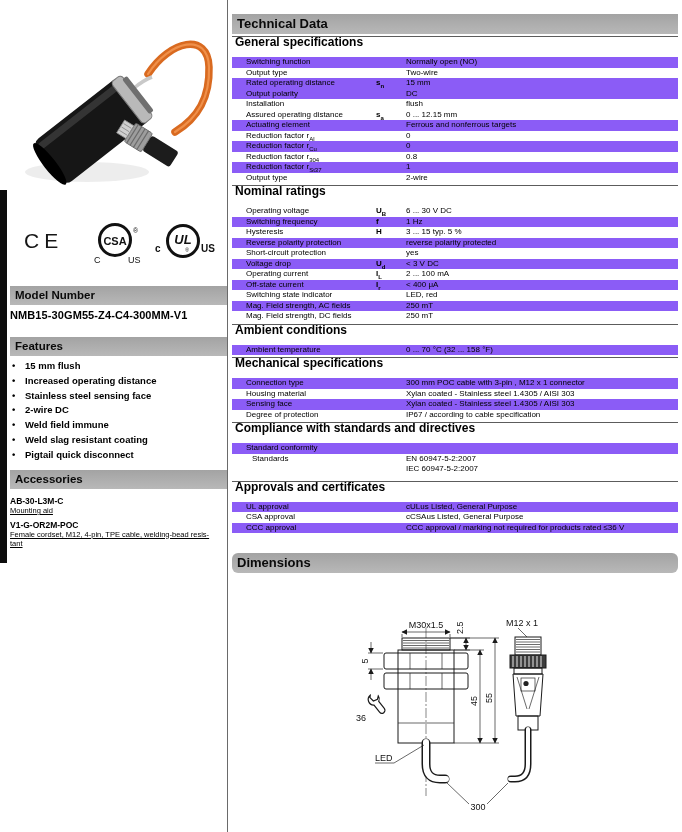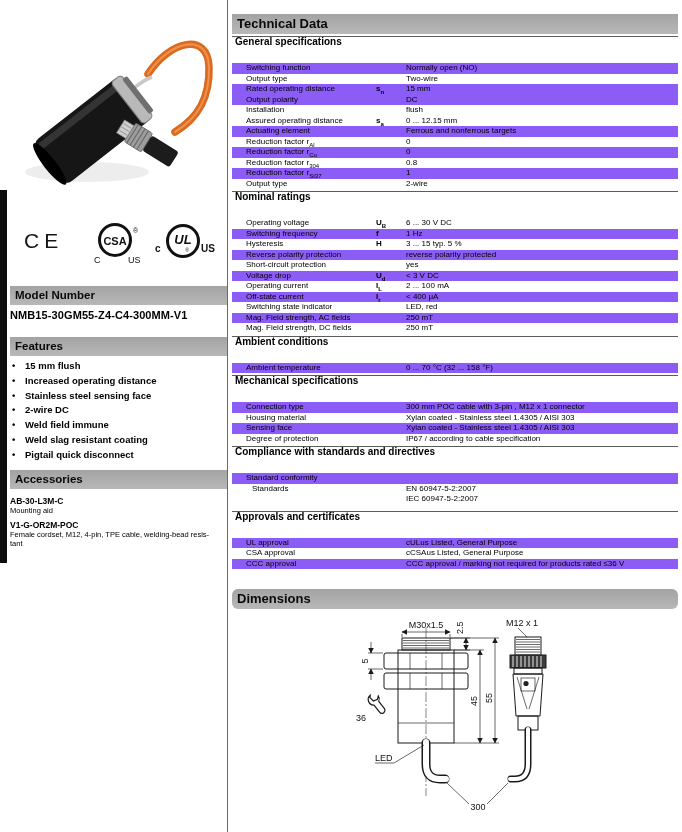--- a/index.html
+++ b/index.html
@@ -20,27 +20,27 @@
   .ul-mark{position:absolute;left:144px;top:2px;}
 
   .gray-bar{background:linear-gradient(#a3a3a3,#b8b8b8);font-weight:bold;color:#0a0a0a;}
   .left-bar{position:absolute;left:0;width:217px;height:19px;line-height:19px;font-size:11.5px;padding-left:5px;box-sizing:border-box;}
   .model-text{position:absolute;left:0;top:309px;font-size:11px;font-weight:bold;letter-spacing:0.1px;}
   .features-list{position:absolute;left:0;top:359px;width:217px;}
   .feature-item{display:flex;font-size:9.5px;font-weight:bold;line-height:14.8px;}
   .feature-item .dot{width:13px;flex:none;padding-left:2px;}
   .acc-block{position:absolute;left:0;top:492px;width:214px;}
   .acc-code{font-size:8.5px;font-weight:bold;line-height:10px;margin-top:4px;}
-  .acc-desc{font-size:7.5px;line-height:9.5px;}
+  .acc-desc{font-size:7.5px;line-height:9.5px;text-decoration:underline;}
 
   
   .right-col{position:absolute;left:232px;top:0;width:446px;}
   .tech-bar{margin-top:14px;height:20px;line-height:20px;font-size:13px;padding-left:5px;box-sizing:border-box;}
   .dim-bar{margin-top:20px;height:20px;line-height:20px;font-size:13px;padding-left:5px;box-sizing:border-box;border-radius:6px;}
-  .section-header{margin-top:2px;height:27px;line-height:10px;font-size:10px;font-weight:bold;border-top:1px solid #5c5c5c;padding-left:3px;box-sizing:border-box;}
+  .section-header{margin-top:2px;height:21px;line-height:10px;font-size:12px;font-weight:bold;border-top:1px solid #5c5c5c;padding-left:3px;box-sizing:border-box;}
   .section-header.gap{margin-top:6px;}
   .spec-row{display:flex;min-height:10.5px;font-size:8px;line-height:10.5px;}
   .spec-row.shaded{background:#8b5cf6;}
   .cell-label{width:144px;padding-left:14px;flex:none;box-sizing:border-box;}
   .cell-sym{width:30px;flex:none;font-weight:bold;}
   .cell-val{flex:1;}
   sub{font-size:6px;line-height:0;}
 
   
   .dim-drawing{position:absolute;left:350px;top:608px;}

